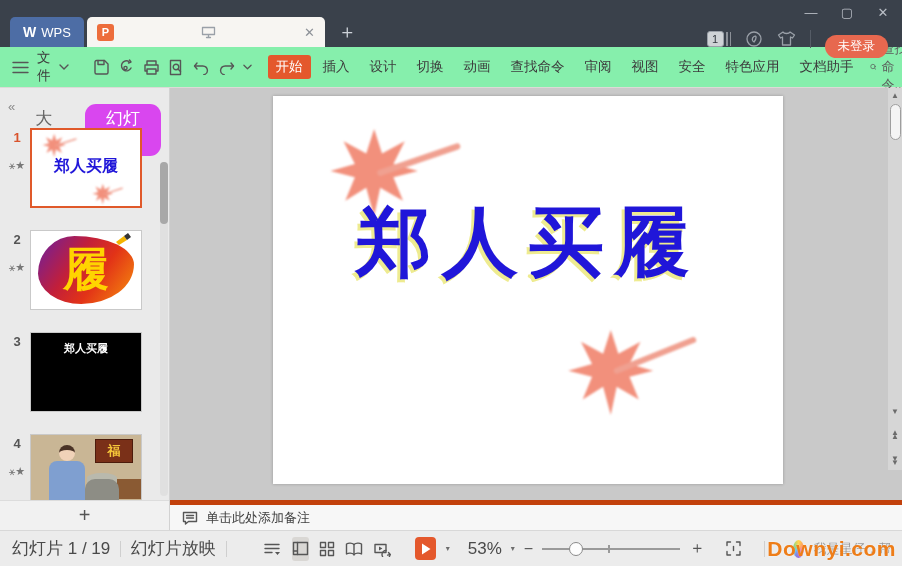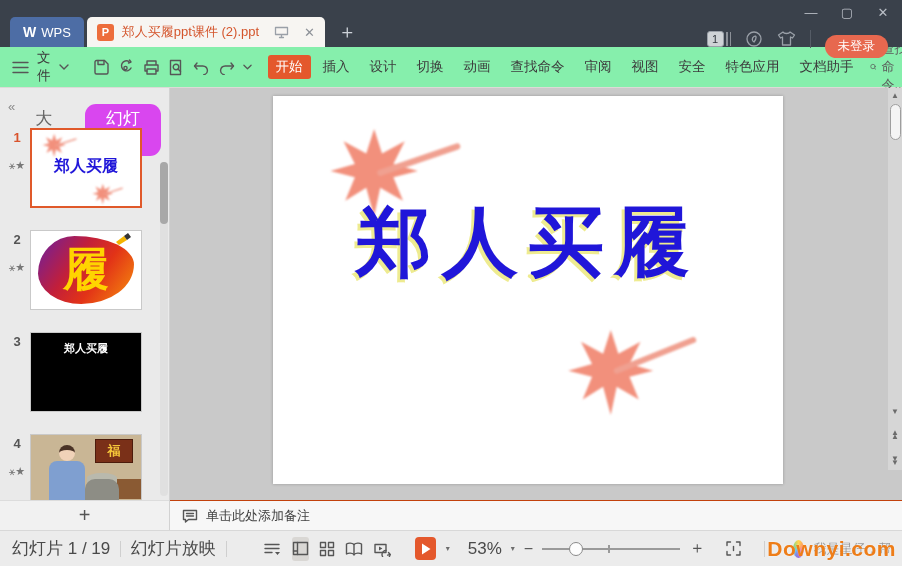--- a/index.html
+++ b/index.html
@@ -85,21 +85,21 @@
   .leaf-big1 { position:absolute; left:48px; top:26px; }
   .leaf-big2 { position:absolute; left:288px; top:222px; }
 
   
   .vscroll { position:absolute; right:0; top:0; bottom:30px; width:14px; background:#d6d6d6; }
   .vs-arrow { position:absolute; left:0; width:14px; height:14px; display:flex; align-items:center; justify-content:center; color:#6b6b6b; font-size:8px; }
   .vs-thumb { position:absolute; left:1.5px; top:16px; width:11px; height:36px; background:#f4f4f4; border:1px solid #9e9e9e; border-radius:6px; }
   .dbl { line-height:4px; font-size:8px; }
 
   
-  .notes-bar { height:30px; background:#f7f7f7; border-top:1px solid #c2410c; display:flex; align-items:center; gap:8px; padding:0 12px; color:#3f3f3f; }
+  .notes-bar { height:30px; background:#f7f7f7; border-top:5px solid #c2410c; display:flex; align-items:center; gap:8px; padding:0 12px; color:#3f3f3f; }
 
   
   .statusbar { height:36px; background:#ececec; border-top:1px solid #d8d8d8; display:flex; align-items:center; padding:0 12px; gap:10px; position:relative; }
   .st-text { color:#4a4a4a; font-size:17px; white-space:nowrap; }
   .st-div { width:1px; height:16px; background:#cfcfcf; }
   .view-ico { display:flex; align-items:center; justify-content:center; width:26px; height:24px; color:#4d4d4d; }
   .view-ico.sel { background:#d9d7d4; border-radius:3px; }
   .caret { font-size:8px; color:#6d6d6d; }
   .play-btn { width:34px; height:23px; background:#e4582c; border-radius:4px; display:flex; align-items:center; justify-content:center; margin-left:14px; }
   .zoom-wrap { display:flex; align-items:center; gap:9px; margin-left:8px; }
@@ -125,21 +125,20 @@
     <span>▢</span>
     <span>✕</span>
   </div>
   <div class="tabs">
     <div class="wps-tab">
       <span class="wps-logo">W</span>
       <span>WPS</span>
     </div>
     <div class="doc-tab">
       <span class="doc-ico">P</span>
-      <span class="doc-title">郑人买履ppt课件 (2).ppt</span>
       <span class="tab-gray">
         <svg width="15" height="13" viewBox="0 0 15 13">
             <path class="sg" d="M1.5 1.5h12v7h-12zM5.5 11.5h4M7.5 8.5v3"></path>
           </svg>
       </span>
       <span class="tab-gray" style="font-size:13px;">✕</span>
     </div>
     <div class="newtab">＋</div>
   </div>
   <div class="tb-right">

